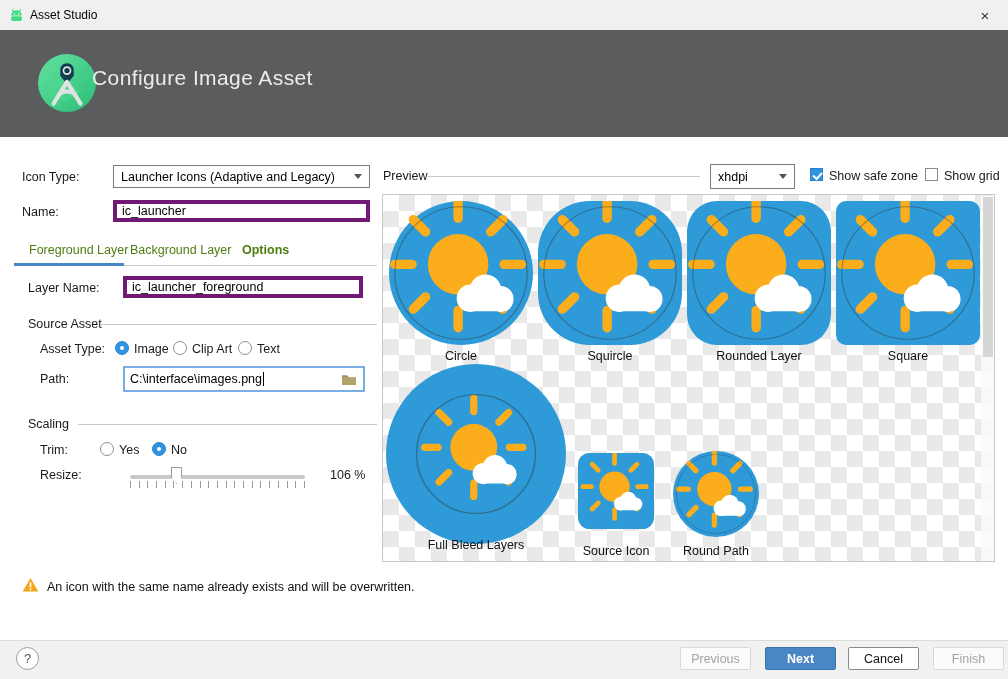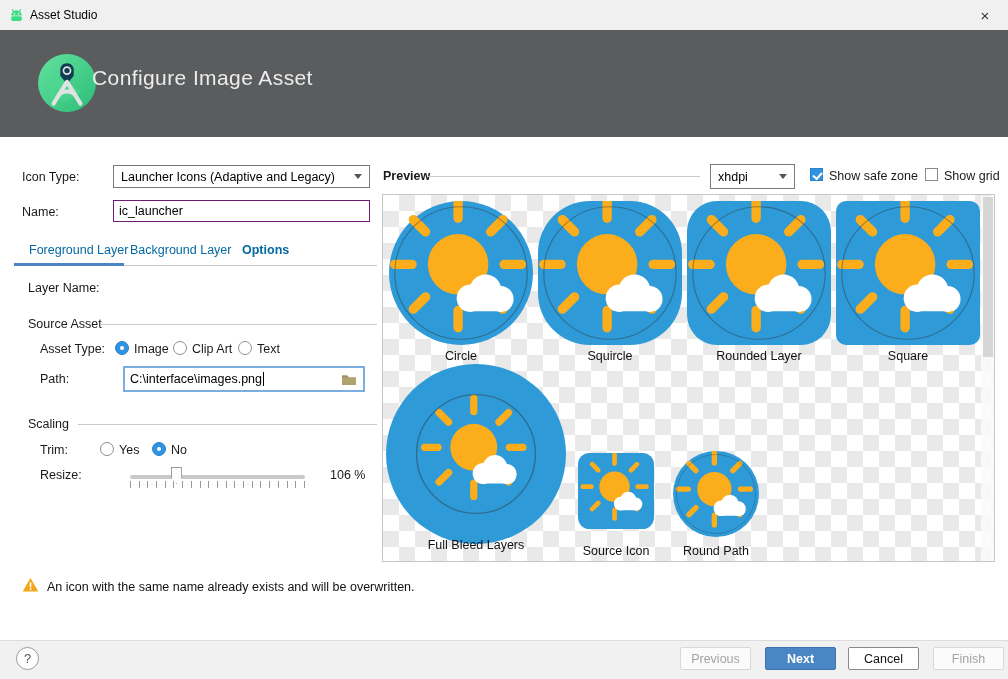--- a/index.html
+++ b/index.html
@@ -13,40 +13,40 @@
   .titlebar .app-icon{position:absolute;left:8px;top:7px;width:17px;height:17px;}
   .close-btn{position:absolute;left:962px;top:0;width:46px;height:30px;display:flex;
              align-items:center;justify-content:center;font-size:15px;color:#333;cursor:pointer;}
   
   .header{position:absolute;left:0;top:30px;width:1008px;height:107px;background:#5a5c5e;}
   .header .logo{position:absolute;left:38px;top:24px;width:58px;height:58px;}
   .header h1{position:absolute;left:92px;top:36px;margin:0;font-size:21px;font-weight:300;
              color:#ececec;letter-spacing:.4px;}
   
   .lbl{position:absolute;font-size:12.5px;color:#1a1a1a;white-space:nowrap;}
-  .tb{position:absolute;box-sizing:border-box;border:1px solid #701a75;background:#fff;
+  .tb{position:absolute;box-sizing:border-box;border:4px solid #701a75;background:#fff;
       font-size:12.5px;color:#000;display:flex;align-items:center;padding:0 5px;}
   .tb.focused{border:2px solid #7aade0;}
   .sel{position:absolute;box-sizing:border-box;border:1px solid #7a7a7a;background:#fff;
        font-size:12.5px;color:#000;display:flex;align-items:center;justify-content:space-between;
        padding:0 7px;cursor:pointer;}
   .sel .arrow{width:0;height:0;border-left:4px solid transparent;border-right:4px solid transparent;
               border-top:5px solid #555;}
   .rd{position:absolute;width:14px;height:14px;border-radius:50%;border:1px solid #8f8f8f;
       background:#fff;box-sizing:border-box;cursor:pointer;}
   .rd.on{background:#2f93e0;border-color:#2a84cd;}
   .rd.on::after{content:"";position:absolute;left:4px;top:4px;width:4px;height:4px;
                 border-radius:50%;background:#fff;}
   .cb{position:absolute;width:13px;height:13px;border:1px solid #8a8a8a;background:#fff;
       box-sizing:border-box;cursor:pointer;}
   .cb.on{background:#2f93e0;border-color:#2a84cd;}
   .cb.on::after{content:"";position:absolute;left:2px;top:2.5px;width:7px;height:4px;
                 border-left:2px solid #fff;border-bottom:2px solid #fff;transform:rotate(-48deg);}
   .rule{position:absolute;height:1px;background:#c9c9c9;}
-  .tab{position:absolute;font-size:12.5px;color:#0369a1;cursor:pointer;}
+  .tab{position:absolute;font-size:12.5px;color:#4d7c0f;cursor:pointer;}
   .tab-underline{position:absolute;height:3px;background:#4a86c6;}
   .caret{display:inline-block;width:1px;height:14px;background:#000;margin-left:1px;}
   
   .slider-track{position:absolute;height:4px;background:#c9c9c9;border-radius:2px;}
   .slider-ticks{position:absolute;height:7px;
      background:repeating-linear-gradient(to right,#9a9a9a 0,#9a9a9a 1px,transparent 1px,transparent 8.7px);}
   .slider-thumb{position:absolute;width:11px;height:17px;background:#fdfdfd;border:1px solid #9a9a9a;
      box-sizing:border-box;clip-path:polygon(0 0,100% 0,100% 62%,50% 100%,0 62%);cursor:pointer;}
   
   .preview-panel{position:absolute;left:382px;top:194px;width:613px;height:368px;
@@ -122,20 +122,23 @@
     <span>ic_launcher</span>
   </div>
 
   <span class="tab" style="left:29px;top:106px;">Foreground Layer</span>
   <span class="tab" style="left:130px;top:106px;">Background Layer</span>
   <span class="tab" style="left:242px;top:106px;font-weight:bold;">Options</span>
   <div class="tab-underline" style="left:14px;top:126px;width:110px;"></div>
   <div class="rule" style="left:124px;top:128px;width:253px;"></div>
 
   <span class="lbl" style="left:28px;top:144px;">Layer Name:</span>
+  <div class="tb" style="left:123px;top:139px;width:240px;height:22px;">
+    <span>ic_launcher_foreground</span>
+  </div>
 
   <span class="lbl" style="left:28px;top:180px;">Source Asset</span>
   <div class="rule" style="left:100px;top:187px;width:277px;"></div>
 
   <span class="lbl" style="left:40px;top:205px;">Asset Type:</span>
   <span class="rd on" style="left:115px;top:204px;"></span>
   <span class="lbl" style="left:134px;top:205px;">Image</span>
   <span class="rd" style="left:173px;top:204px;"></span>
   <span class="lbl" style="left:192px;top:205px;">Clip Art</span>
   <span class="rd" style="left:238px;top:204px;"></span>
@@ -162,21 +165,21 @@
   <span class="rd on" style="left:152px;top:305px;"></span>
   <span class="lbl" style="left:171px;top:306px;">No</span>
 
   <span class="lbl" style="left:40px;top:331px;">Resize:</span>
   <div class="slider-track" style="left:130px;top:338px;width:175px;"></div>
   <div class="slider-ticks" style="left:130px;top:344px;width:176px;"></div>
   <div class="slider-thumb" id="resize-thumb" style="top: 330px; left: 170.875px;"></div>
   <span class="lbl" style="left:330px;top:331px;">106 %</span>
 </div>
 
-<span class="lbl" style="left:383px;top:169px;font-weight:bold;">Preview</span>
+<span class="lbl" style="left:383px;top:169px;">Preview</span>
 <div class="rule" style="left:428px;top:176px;width:272px;"></div>
 <div class="sel" style="left:710px;top:164px;width:85px;height:25px;">
   <span>xhdpi</span>
   <span class="arrow"></span>
 </div>
 <span class="cb on" style="left:810px;top:168px;"></span>
 <span class="lbl" style="left:829px;top:169px;">Show safe zone</span>
 <span class="cb" style="left:925px;top:168px;"></span>
 <span class="lbl" style="left:944px;top:169px;">Show grid</span>
 

